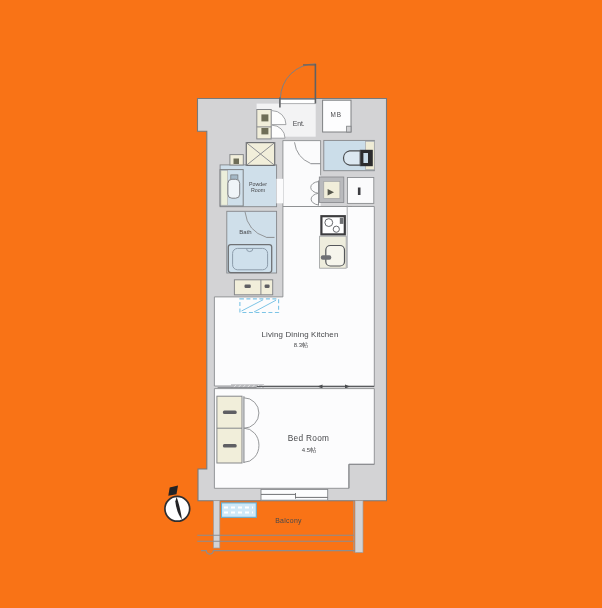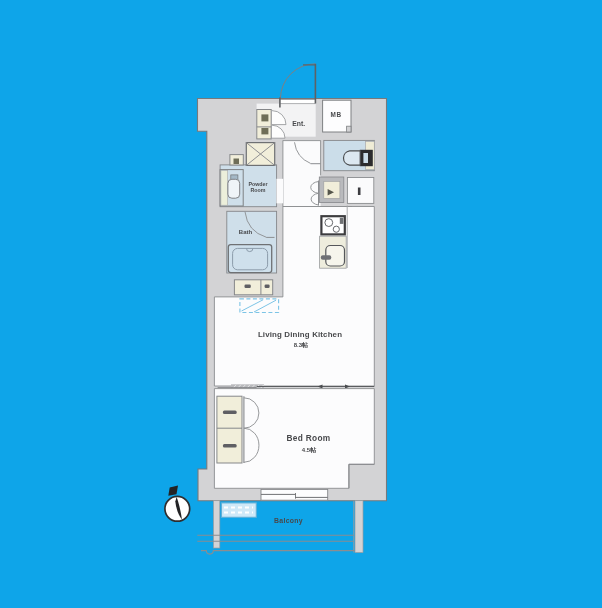--- a/index.html
+++ b/index.html
@@ -1,16 +1,16 @@
 <!DOCTYPE html>
 <html><head>
 <meta charset="utf-8">
 <style>
   html,body{margin:0;padding:0;background:#ffffff;}
-  .wrap{width:602px;height:608px;position:relative;overflow:hidden;background:#0ea5e9;font-weight:bold;}
+  .wrap{width:602px;height:608px;position:relative;overflow:hidden;background:#f97316;}
   text{font-family:"Liberation Sans",sans-serif;fill:#48494c;}
 </style>
 </head>
 <body>
 <div class="wrap">
 <svg width="602" height="608" viewBox="0 0 602 608" xmlns="http://www.w3.org/2000/svg" shape-rendering="auto">
 
 <path d="M197.5,98.5 L386.5,98.5 L386.5,500.7 L198,500.7 L198,469 L206.8,469 L206.8,131.3 L197.5,131.3 Z" fill="#d3d3d5" stroke="#77797c" stroke-width="1.1"></path>
 
 <rect x="256.6" y="103.6" width="59.1" height="33.1" fill="#f3f3f4" stroke="none"></rect>

